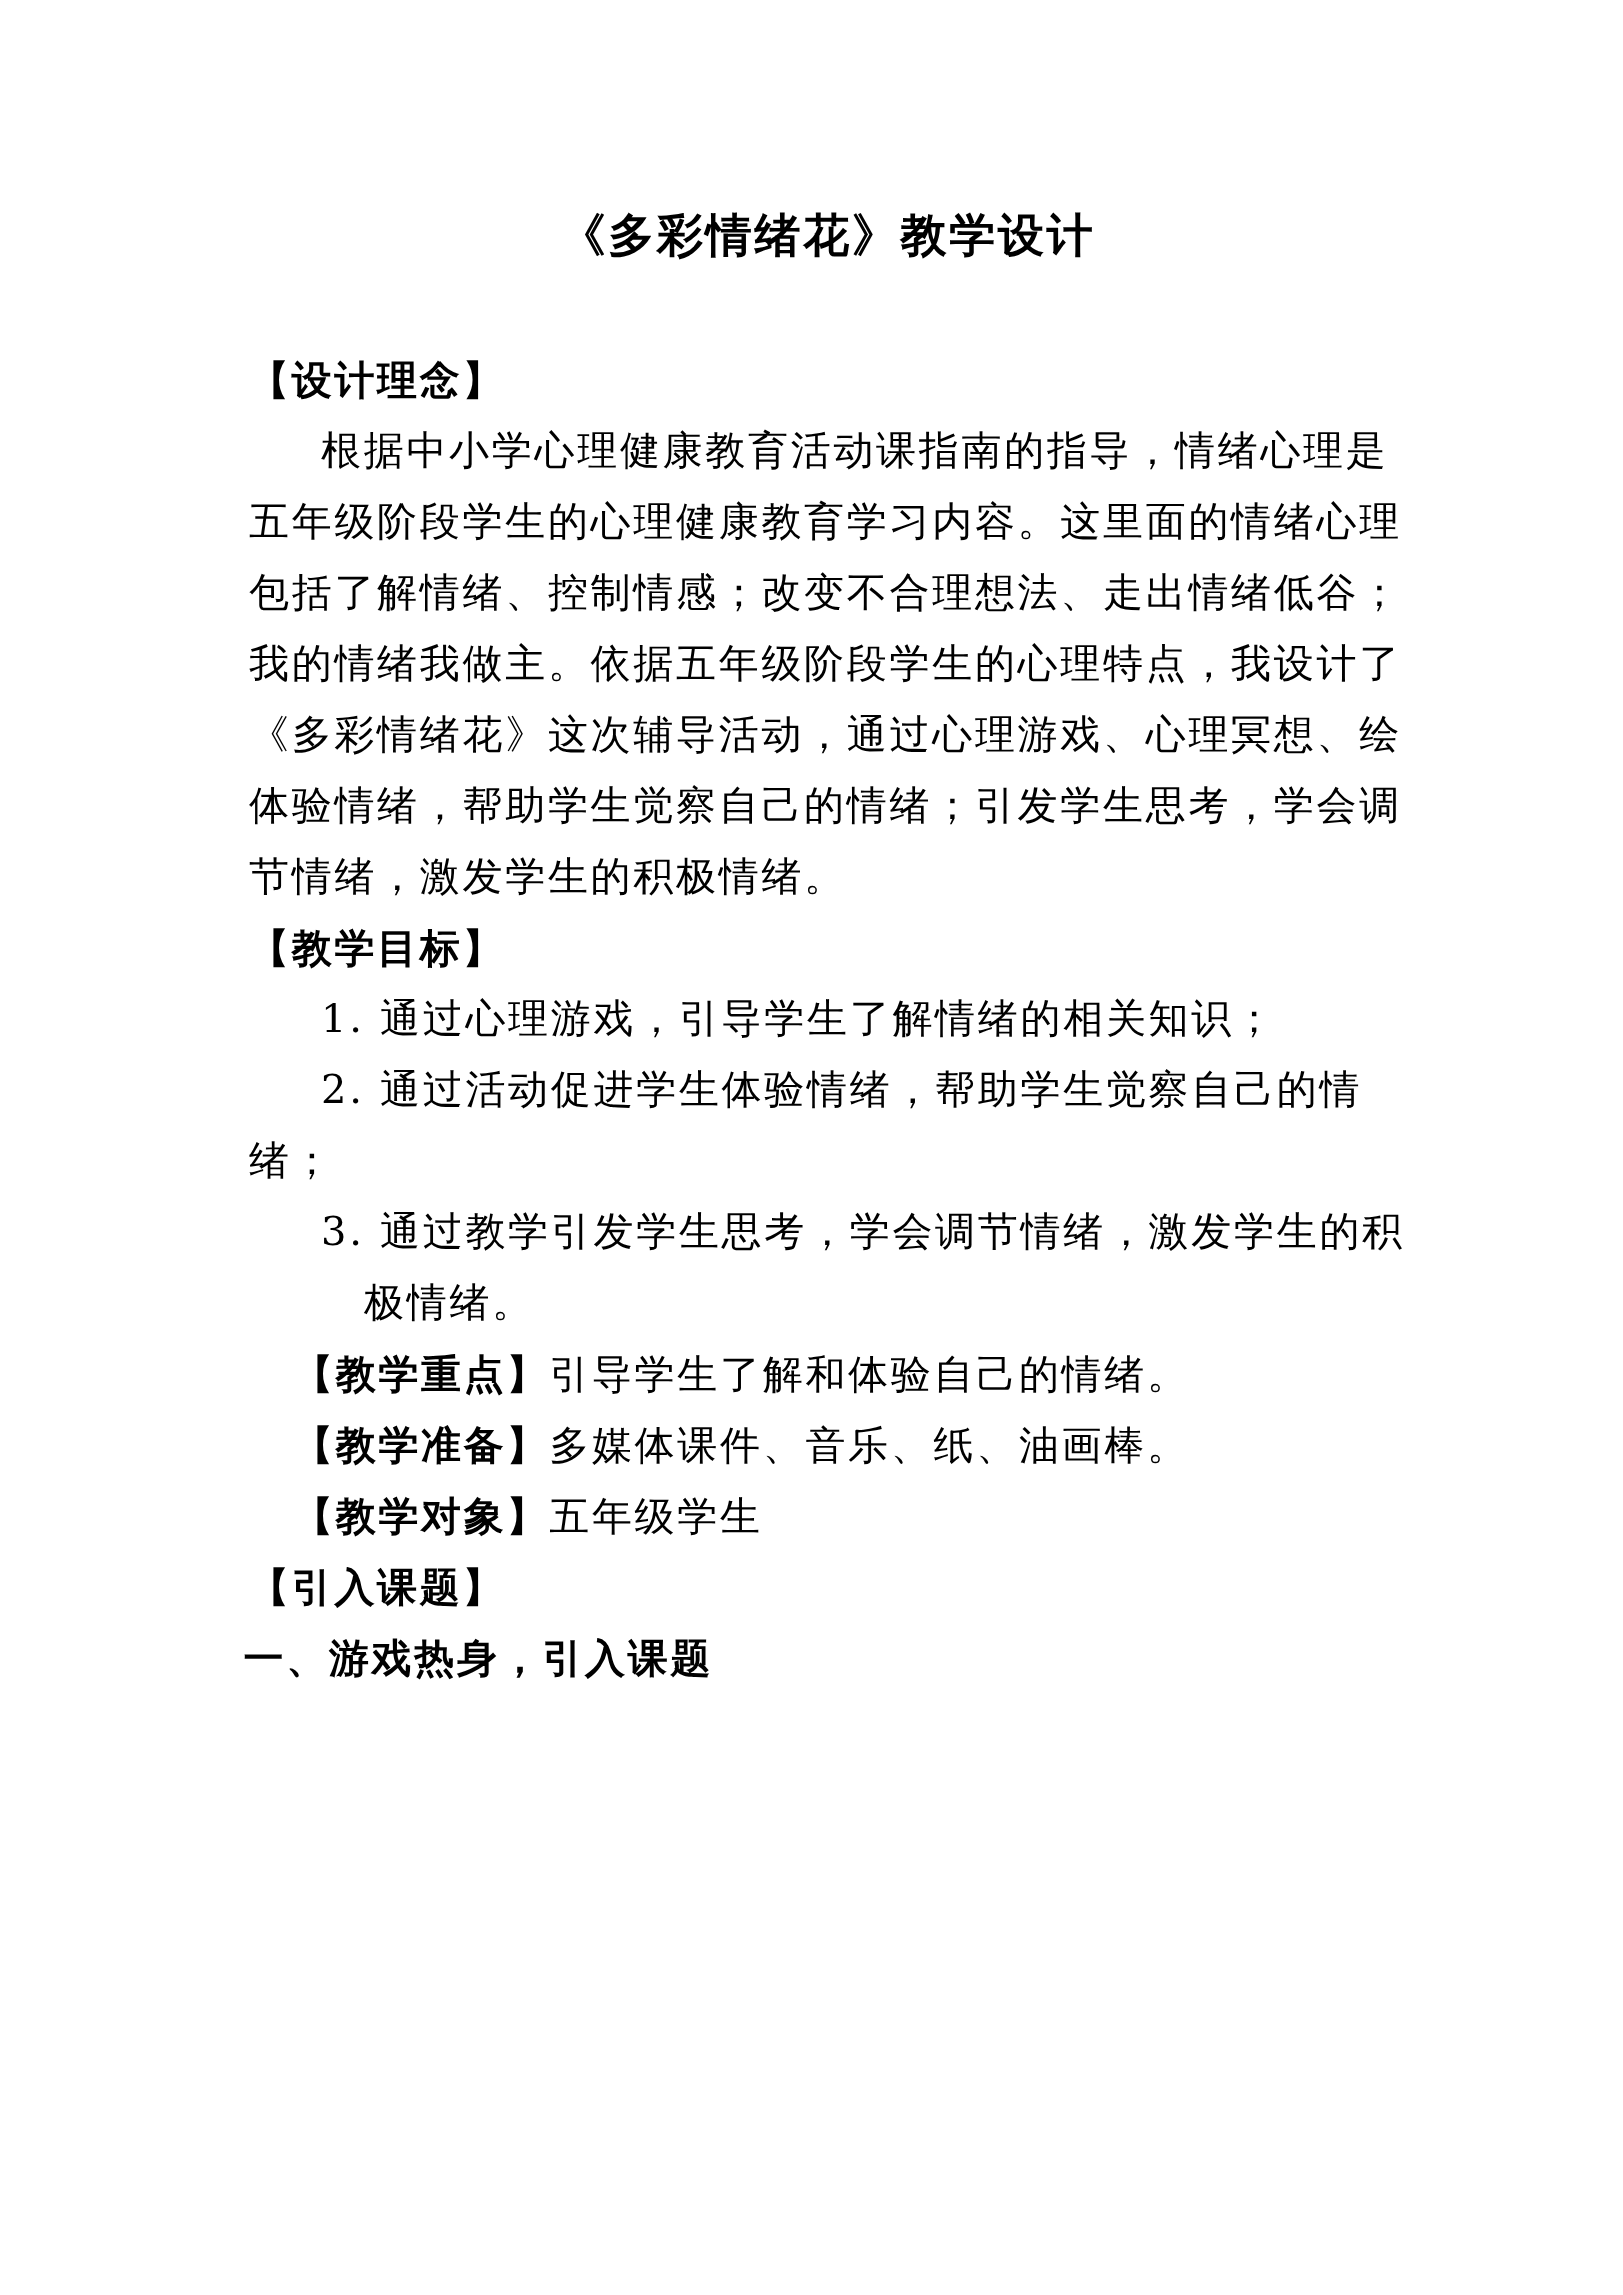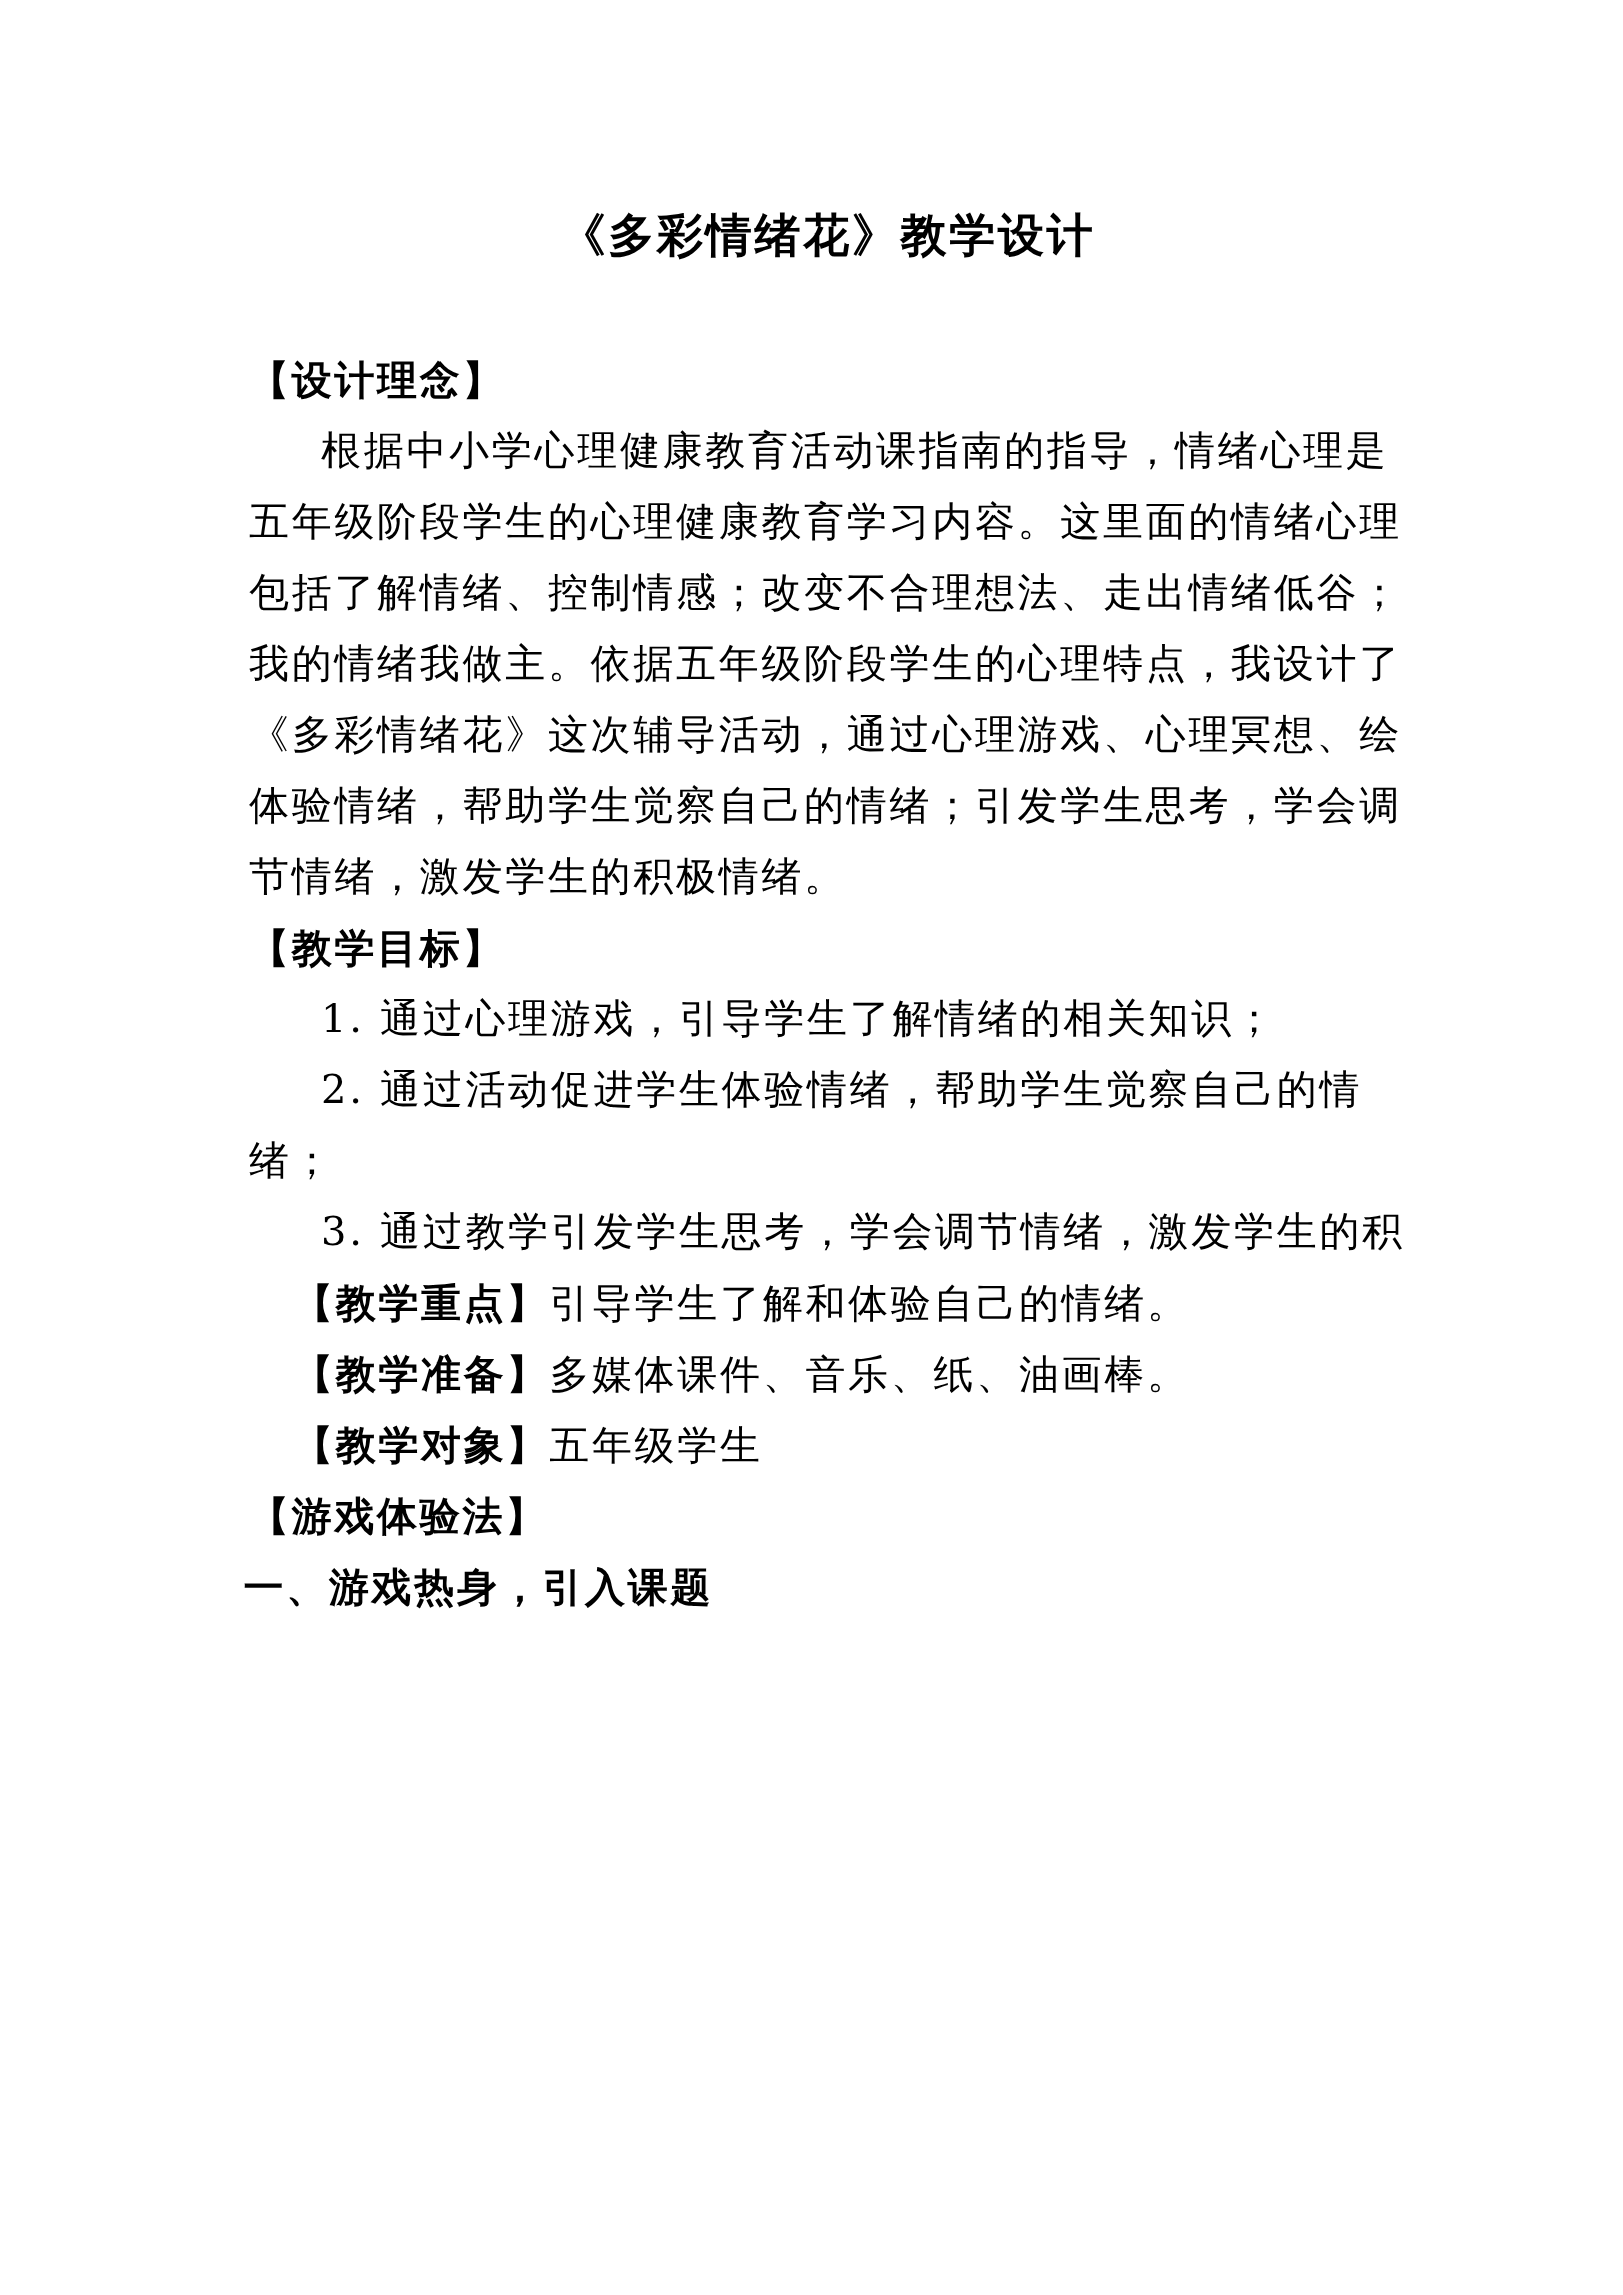--- a/index.html
+++ b/index.html
@@ -41,29 +41,30 @@
       <div class="line just">体验情绪，帮助学生觉察自己的情绪；引发学生思考，学会调</div>
       <div class="line">节情绪，激发学生的积极情绪。</div>
     </div>
 
     <div class="line heading">【教学目标】</div>
     <div>
       <div class="line indent-num">1. 通过心理游戏，引导学生了解情绪的相关知识；</div>
       <div class="line indent-num">2. 通过活动促进学生体验情绪，帮助学生觉察自己的情</div>
       <div class="line">绪；</div>
       <div class="line indent-num">3. 通过教学引发学生思考，学会调节情绪，激发学生的积</div>
+      <div class="line hang">极情绪。</div>
     </div>
 
     <div class="line">
       <span class="label">【教学重点】</span><span>引导学生了解和体验自己的情绪。</span>
     </div>
     <div class="line">
       <span class="label">【教学准备】</span><span>多媒体课件、音乐、纸、油画棒。</span>
     </div>
     <div class="line">
       <span class="label">【教学对象】</span><span>五年级学生</span>
     </div>
 
-    <div class="line heading">【游戏体验法】</div>
+    <div class="line heading">【引入课题】</div>
     <div class="line section" style="margin-left:-5.5px;">一、游戏热身，引入课题</div>
   </div>
 </div>
 
 
 </body></html>

